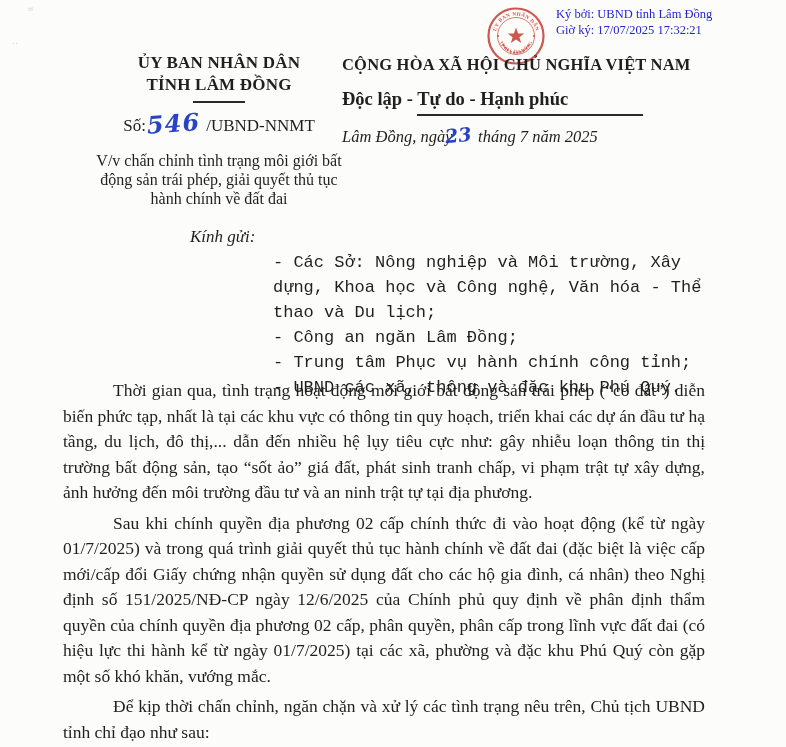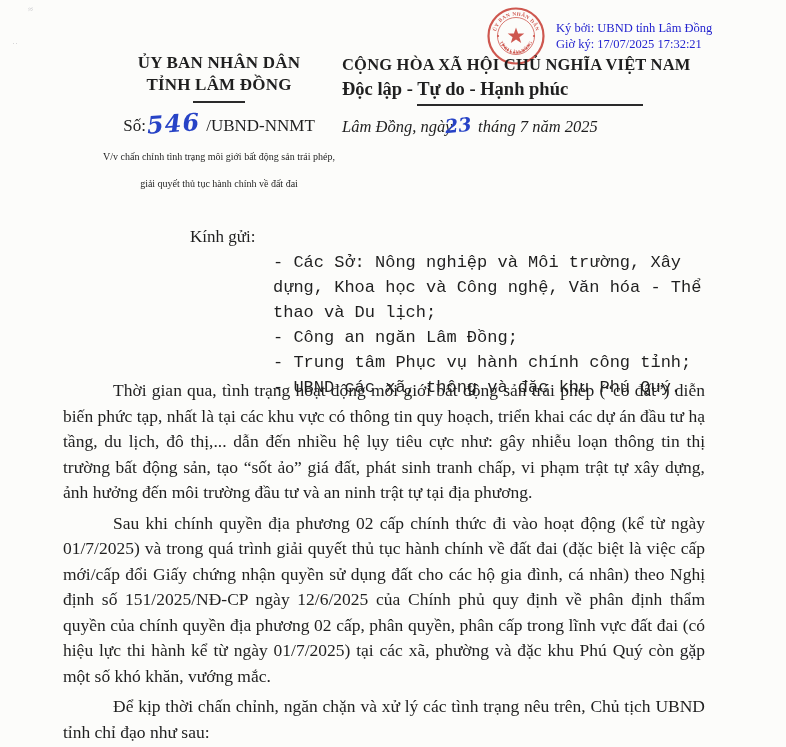--- a/index.html
+++ b/index.html
@@ -14,21 +14,21 @@
   }
 
   
   .artifact { position: absolute; color: #9a9aa2; opacity: .55; font-size: 9px; }
   .artifact.a1 { left: 28px; top: 4px; transform: rotate(-12deg); }
   .artifact.a2 { left: 12px; top: 38px; }
 
   
   .sig-block {
     position: absolute;
-    left: 556px; top: 20px;
+    left: 556px; top: 6px;
     width: 220px;
     font-size: 12.5px;
     line-height: 16px;
     color: #2424cf;
     font-family: "Liberation Serif", serif;
   }
 
   
   .seal {
     position: absolute;
@@ -49,39 +49,40 @@
   .rule-left { width: 52px; height: 2px; background: #2a2a2a; margin: 5px auto 7px auto; }
   .doc-number { font-size: 17px; line-height: 26px; white-space: nowrap; }
   .ink {
     color: #2743c6;
     font-style: italic;
     font-weight: bold;
     font-family: "DejaVu Serif", serif;
     display: inline-block;
   }
   .ink-number { font-size: 24px; transform: rotate(-4deg); letter-spacing: 1px; margin: 0 2px 0 1px; position: relative; top: 1px; }
-  .subject { font-size: 10px; line-height: 27px; margin-top: 4px; }
+  .subject { font-size: 16px; line-height: 19px; margin-top: 12px; }
 
   .hdr-right {
     position: absolute;
     left: 342px; top: 54px;
     width: 376px;
     text-align: left;
   }
   .nat-1 { font-weight: bold; font-size: 16.5px; line-height: 21px; letter-spacing: .2px; }
-  .nat-2 { font-weight: bold; font-size: 18.5px; line-height: 24px; margin-top: 2px; }
+  .nat-2 { font-weight: bold; font-size: 18.5px; line-height: 24px; margin-top: 12px; }
   .rule-right { width: 226px; height: 2px; background: #2a2a2a; margin: 3px auto 8px auto; }
   .date-line { font-style: italic; font-size: 16.5px; margin-top: 6px; white-space: nowrap; }
   .ink-day { font-size: 19px; transform: rotate(-6deg); margin-left: -7px; margin-right: 2px; }
 
   
   .kinh-gui {
     position: absolute;
     left: 190px; top: 227px;
     font-size: 17px;
+    font-style: italic;
   }
   .recipients {
     position: absolute;
     left: 273px; top: 250px;
     width: 440px;
     font-size: 17px;
     line-height: 25px;
     font-family: Liberation Mono, monospace;
   }
 

